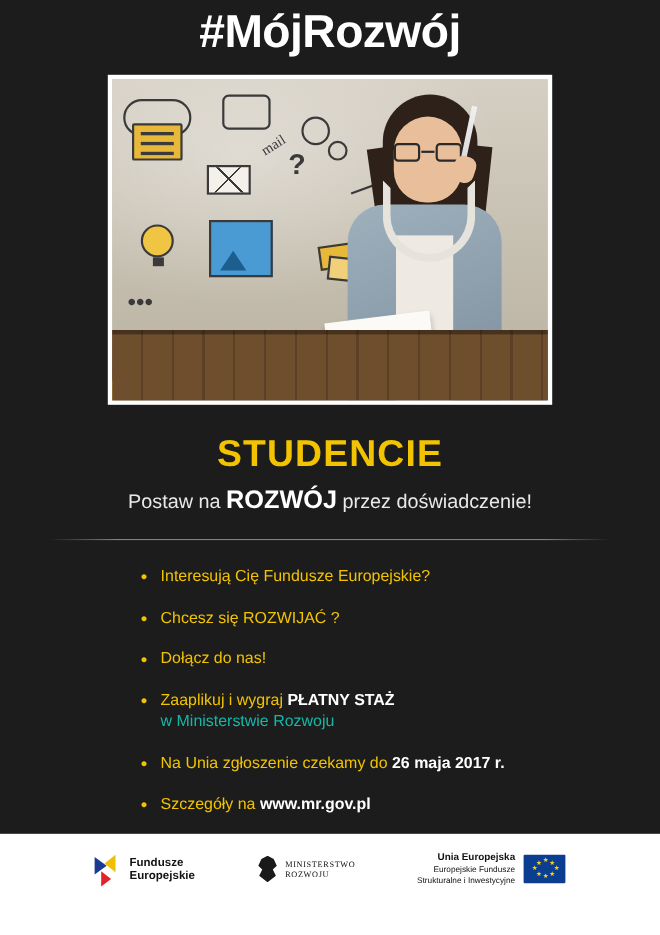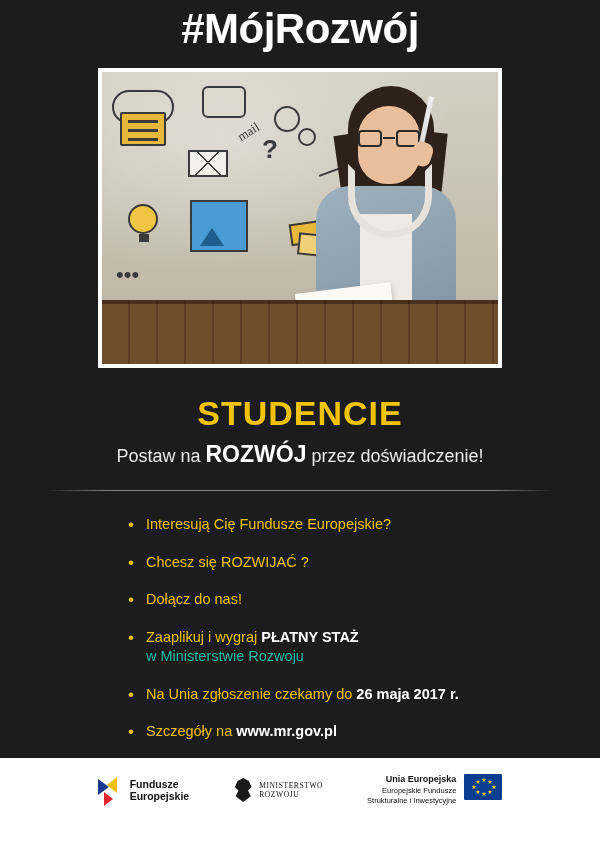--- a/index.html
+++ b/index.html
@@ -182,21 +182,21 @@
   .footer {
     position: absolute;
     left: 0; right: 0; bottom: 0;
     height: 92px;
     background: #ffffff;
   }
   .logos {
     display: flex;
     align-items: center;
     justify-content: center;
-    gap: 44px;
+    gap: 56px;
     height: 56px;
     padding-top: 8px;
   }
   .logo { display: flex; align-items: center; gap: 6px; }
   .fe-mark { width: 26px; height: 26px; position: relative; }
   .fe-mark i { position: absolute; display: block; }
   .fe-mark i:nth-child(1){ left:0; top:2px; width:0;height:0;
     border-left: 11px solid #1a3a8f; border-top: 8px solid transparent; border-bottom: 8px solid transparent; }
   .fe-mark i:nth-child(2){ left:9px; top:0; width:0;height:0;
     border-right: 10px solid #f0c000; border-top: 8px solid transparent; border-bottom: 8px solid transparent; }
@@ -205,21 +205,21 @@
   .fe-text { font-size: 10.5px; line-height: 1.15; color: #111; font-weight: bold; }
 
   .mr-logo { display:flex; align-items:center; gap:6px; }
   .eagle {
     width: 20px; height: 24px;
     background: #1a1a1a;
     clip-path: polygon(50% 0%, 78% 12%, 92% 38%, 74% 52%, 88% 76%, 50% 100%, 12% 76%, 26% 52%, 8% 38%, 22% 12%);
   }
   .mr-text { font-size: 7.5px; line-height: 1.25; color: #111; letter-spacing: 0.6px; font-family:"Liberation Serif", serif; }
 
-  .ue-logo { display:flex; gap: 8px; }
+  .ue-logo { display:flex; align-items:center; gap: 8px; }
   .ue-text { font-size: 7.5px; line-height: 1.3; color:#111; text-align: right; }
   .ue-text .t1 { font-weight: bold; font-size: 9px; }
   .ue-flag {
     width: 38px; height: 26px; background: #0b3d91; position: relative; border-radius: 1px;
   }
   .ue-flag .star {
     position: absolute; color: #f5d313; font-size: 6px; line-height: 6px;
   }
 
   .footer-note {

